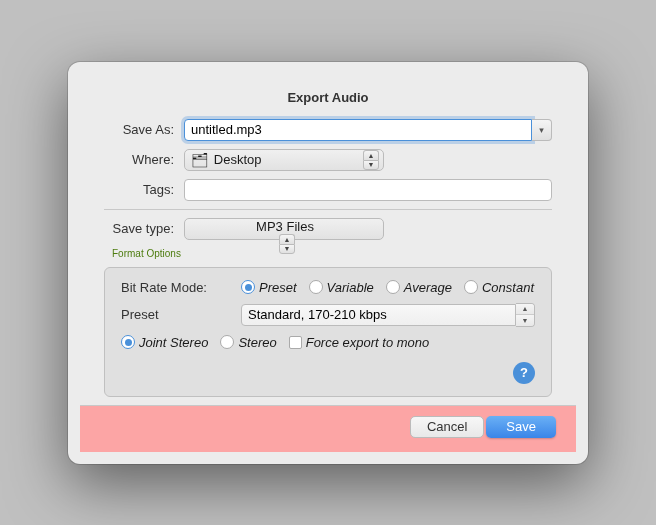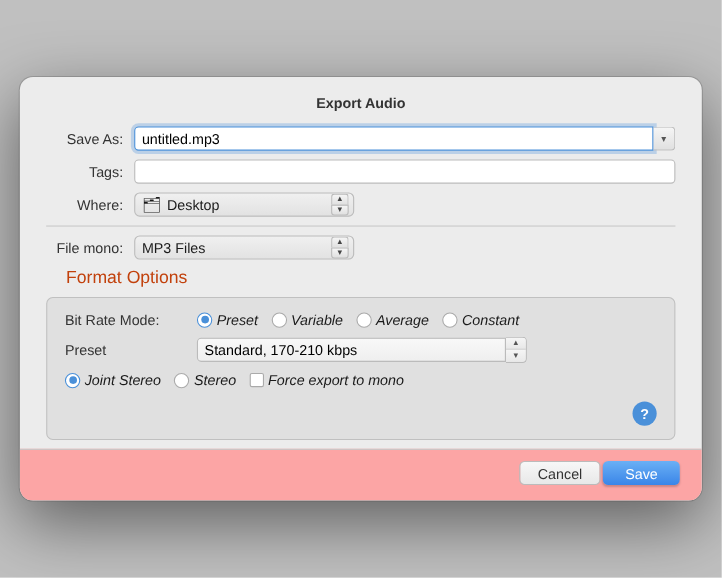--- a/index.html
+++ b/index.html
@@ -13,22 +13,22 @@
       height: 525px;
       font-family: -apple-system, BlinkMacSystemFont, "Helvetica Neue", Helvetica, Arial, sans-serif;
       font-size: 13px;
       color: #1a1a1a;
     }
 
     .dialog {
       background: #ececec;
       border-radius: 12px;
       box-shadow: 0 20px 60px rgba(0,0,0,0.5), 0 0 0 1px rgba(0,0,0,0.15);
-      width: 620px;
-      padding: 0;
+      width: 520px;
+      padding: 12px;
       overflow: hidden;
     }
 
     .dialog-title {
       text-align: center;
       font-size: 13px;
       font-weight: 600;
       color: #333;
       padding: 16px 20px 10px;
     }
@@ -152,24 +152,24 @@
       height: 1px;
       background: #c8c8c8;
       margin: 8px 0;
     }
 
     .format-options-section {
       margin: 0 0 8px 0;
     }
 
     .section-label {
-      font-size: 16px;
-      color: #c2410c;
+      font-size: 10px;
+      color: #4d7c0f;
       margin-bottom: 8px;
-      margin-left: 18px;
+      margin-left: 8px;
     }
 
     .format-box {
       background: #e0e0e0;
       border: 1px solid #c0c0c0;
       border-radius: 6px;
       padding: 12px 16px;
     }
 
     .format-row {
@@ -360,44 +360,44 @@
   <div class="dialog-title">Export Audio</div>
 
   <div class="dialog-body">
 
     <div class="form-row">
       <div class="form-label">Save As:</div>
       <div class="input-with-arrow">
         <input class="save-as-input" type="text" value="untitled.mp3" style="">
         <div class="dropdown-arrow-btn">▾</div>
       </div>
-    </div>
-
-    <div class="form-row">
-      <div class="form-label">Tags:</div>
-      <input class="text-input" type="text" value="" style="">
     </div>
 
     <div class="form-row">
       <div class="form-label">Where:</div>
       <div class="location-select">
         <span class="location-icon">🗂</span>
         <span class="location-text">Desktop</span>
         <div class="select-stepper">
           <div class="stepper-up">▲</div>
           <div class="stepper-down">▼</div>
         </div>
       </div>
     </div>
 
+    <div class="form-row">
+      <div class="form-label">Tags:</div>
+      <input class="text-input" type="text" value="" style="">
+    </div>
+
     <div class="divider"></div>
 
     <div class="form-row">
-      <div class="form-label">File mono:</div>
-      <div class="location-select" style="min-width:200px;">
+      <div class="form-label">Save type:</div>
+      <div class="location-select" style="min-width:200px;flex-direction:column;">
         <span class="location-text">MP3 Files</span>
         <div class="select-stepper">
           <div class="stepper-up">▲</div>
           <div class="stepper-down">▼</div>
         </div>
       </div>
     </div>
 
     <div class="format-options-section">
       <div class="section-label">Format Options</div>

